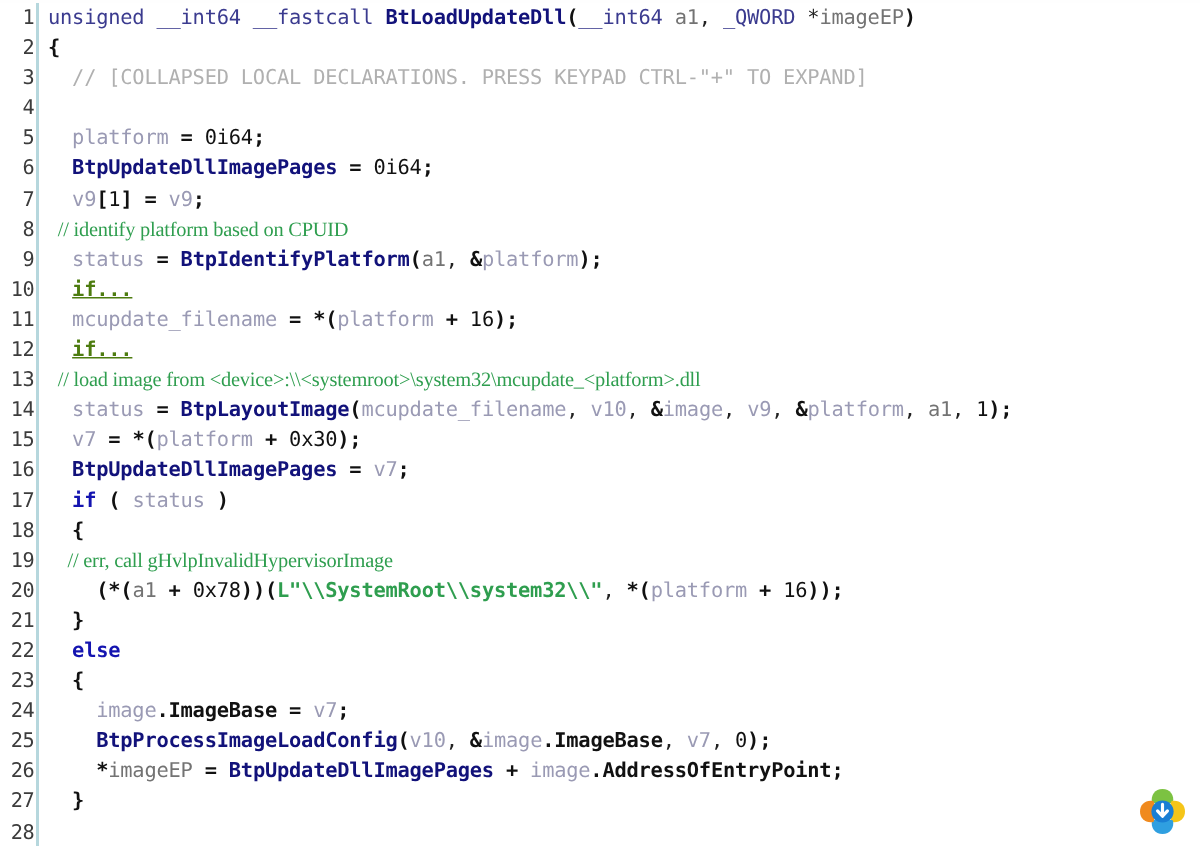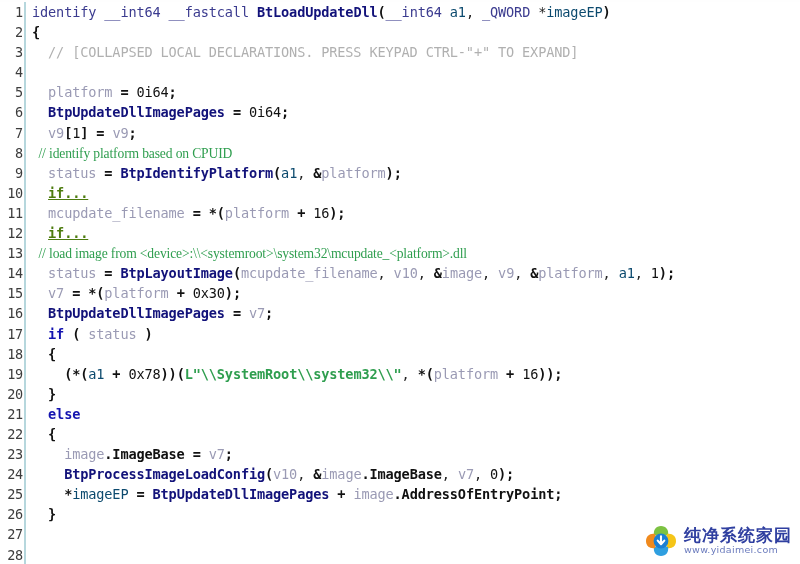--- a/index.html
+++ b/index.html
@@ -75,21 +75,21 @@
   .t-var       { color: #9a9ab4; }
   .t-gvar      { color: #12127a; font-weight: bold; }
   .t-kw        { color: #1414b0; font-weight: bold; }
   .t-kwu       { color: #4d7c0f; font-weight: bold; text-decoration: underline; }
   .t-num       { color: #111111; font-weight: normal; }
   .t-punct     { color: #111111; font-weight: bold; }
   .t-plain     { color: #222222; }
   .t-cmt       { color: #2f9e4f; font-family: Liberation Serif, serif; }
   .t-cmt-gray  { color: #b0b0b0; }
   .t-str       { color: #2f9e4f; font-weight: bold; }
-  .t-arg       { color: #0c4a6e; }
+  .t-arg       { color: #737373; }
   .t-member    { color: #111111; font-weight: bold; }
 
   
   .watermark {
     position: absolute;
     right: 4px;
     bottom: 4px;
     display: flex;
     align-items: center;
     gap: 6px;
@@ -152,21 +152,21 @@
     <div class="ln">24</div>
     <div class="ln">25</div>
     <div class="ln">26</div>
     <div class="ln">27</div>
     <div class="ln">28</div>
     <div class="gutter-sep"></div>
   </div>
 
   <div class="code">
 
-    <div class="line"><span class="t-type">identify __int64 __fastcall </span><span class="t-func">BtLoadUpdateDll</span><span class="t-punct">(</span><span class="t-type">__int64 </span><span class="t-arg">a1</span><span class="t-plain">, </span><span class="t-type">_QWORD </span><span class="t-plain">*</span><span class="t-arg">imageEP</span><span class="t-punct">)</span></div>
+    <div class="line"><span class="t-type">unsigned __int64 __fastcall </span><span class="t-func">BtLoadUpdateDll</span><span class="t-punct">(</span><span class="t-type">__int64 </span><span class="t-arg">a1</span><span class="t-plain">, </span><span class="t-type">_QWORD </span><span class="t-plain">*</span><span class="t-arg">imageEP</span><span class="t-punct">)</span></div>
 
     <div class="line"><span class="t-punct">{</span></div>
 
     <div class="line"><span class="t-cmt-gray">  // [COLLAPSED LOCAL DECLARATIONS. PRESS KEYPAD CTRL-"+" TO EXPAND]</span></div>
 
     <div class="line"><span class="t-plain"> </span></div>
 
     <div class="line"><span class="t-plain">  </span><span class="t-var">platform</span><span class="t-punct"> = </span><span class="t-num">0i64</span><span class="t-punct">;</span></div>
 
     <div class="line"><span class="t-plain">  </span><span class="t-gvar">BtpUpdateDllImagePages</span><span class="t-punct"> = </span><span class="t-num">0i64</span><span class="t-punct">;</span></div>
@@ -189,20 +189,21 @@
     <div class="line"><span class="t-plain">  </span><span class="t-var">status</span><span class="t-punct"> = </span><span class="t-func">BtpLayoutImage</span><span class="t-punct">(</span><span class="t-var">mcupdate_filename</span><span class="t-plain">, </span><span class="t-var">v10</span><span class="t-plain">, </span><span class="t-punct">&amp;</span><span class="t-var">image</span><span class="t-plain">, </span><span class="t-var">v9</span><span class="t-plain">, </span><span class="t-punct">&amp;</span><span class="t-var">platform</span><span class="t-plain">, </span><span class="t-arg">a1</span><span class="t-plain">, </span><span class="t-num">1</span><span class="t-punct">);</span></div>
 
     <div class="line"><span class="t-plain">  </span><span class="t-var">v7</span><span class="t-punct"> = *(</span><span class="t-var">platform</span><span class="t-punct"> + </span><span class="t-num">0x30</span><span class="t-punct">);</span></div>
 
     <div class="line"><span class="t-plain">  </span><span class="t-gvar">BtpUpdateDllImagePages</span><span class="t-punct"> = </span><span class="t-var">v7</span><span class="t-punct">;</span></div>
 
     <div class="line"><span class="t-plain">  </span><span class="t-kw">if</span><span class="t-punct"> ( </span><span class="t-var">status</span><span class="t-punct"> )</span></div>
 
     <div class="line"><span class="t-punct">  {</span></div>
 
+    <div class="line"><span class="t-cmt">    // err, call gHvlpInvalidHypervisorImage</span></div>
 
     <div class="line"><span class="t-punct">    (*(</span><span class="t-arg">a1</span><span class="t-punct"> + </span><span class="t-num">0x78</span><span class="t-punct">))(</span><span class="t-str">L"\\SystemRoot\\system32\\"</span><span class="t-plain">, </span><span class="t-punct">*(</span><span class="t-var">platform</span><span class="t-punct"> + </span><span class="t-num">16</span><span class="t-punct">));</span></div>
 
     <div class="line"><span class="t-punct">  }</span></div>
 
     <div class="line"><span class="t-plain">  </span><span class="t-kw">else</span></div>
 
     <div class="line"><span class="t-punct">  {</span></div>
 
     <div class="line"><span class="t-plain">    </span><span class="t-var">image</span><span class="t-member">.ImageBase</span><span class="t-punct"> = </span><span class="t-var">v7</span><span class="t-punct">;</span></div>
@@ -220,19 +221,15 @@
       <svg width="34" height="34" viewBox="0 0 34 34" xmlns="http://www.w3.org/2000/svg">
 
         <path d="M17 2 C22 2 25 6 24 11 L17 13 L10 11 C9 6 12 2 17 2 Z" fill="#7cc242"></path>
         <path d="M32 17 C32 22 28 25 23 24 L21 17 L23 10 C28 9 32 12 32 17 Z" fill="#f5c518"></path>
         <path d="M17 32 C12 32 9 28 10 23 L17 21 L24 23 C25 28 22 32 17 32 Z" fill="#2f9fe0"></path>
         <path d="M2 17 C2 12 6 9 11 10 L13 17 L11 24 C6 25 2 22 2 17 Z" fill="#f08a1e"></path>
         <circle cx="17" cy="17" r="7.4" fill="#1a7fd4"></circle>
         <path d="M17 12.2 L17 19.4 M13.7 16.6 L17 20.2 L20.3 16.6" stroke="#ffffff" stroke-width="2.1" fill="none" stroke-linecap="round" stroke-linejoin="round"></path>
       </svg>
     </div>
-    <div class="wm-text">
-      <span class="wm-title">纯净系统家园</span>
-      <span class="wm-url">www.yidaimei.com</span>
-    </div>
   </div>
 
 </div>
 
 </body></html>

